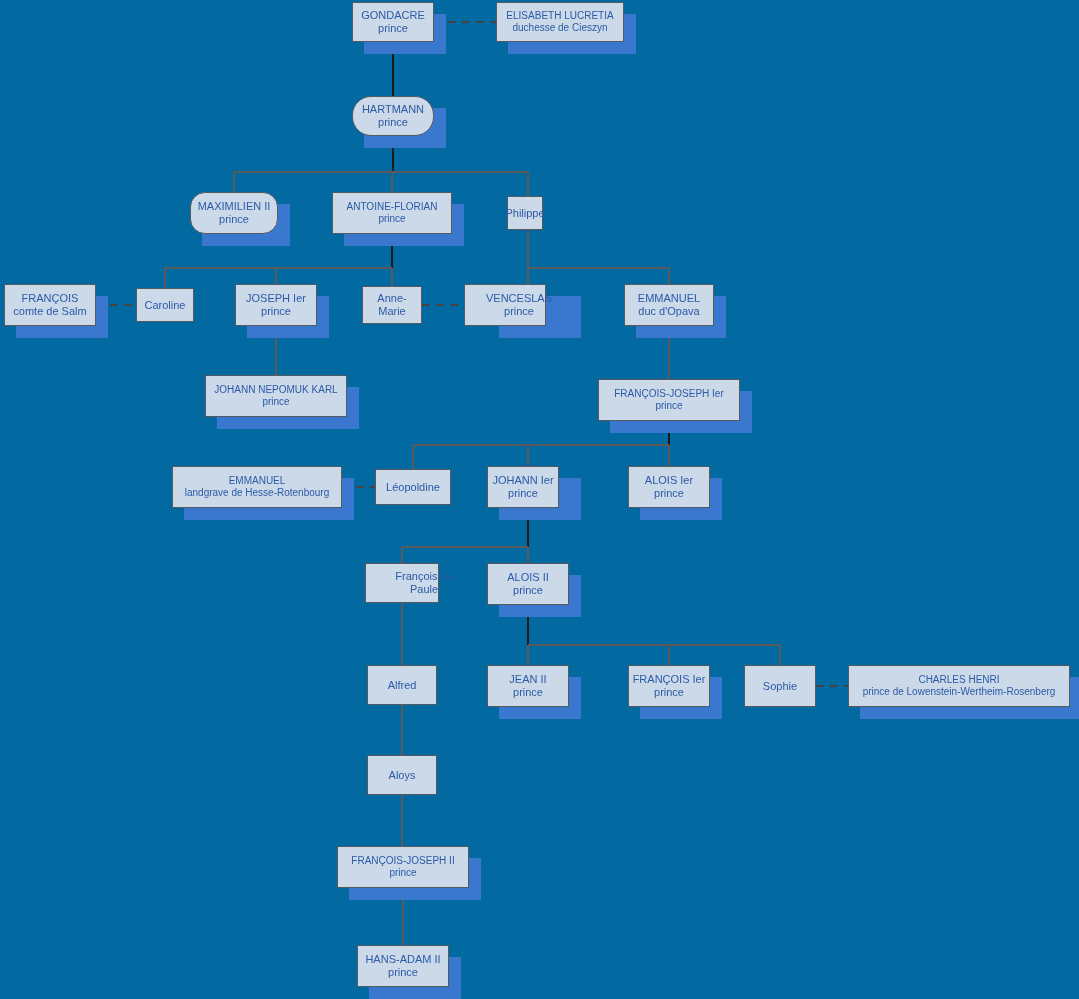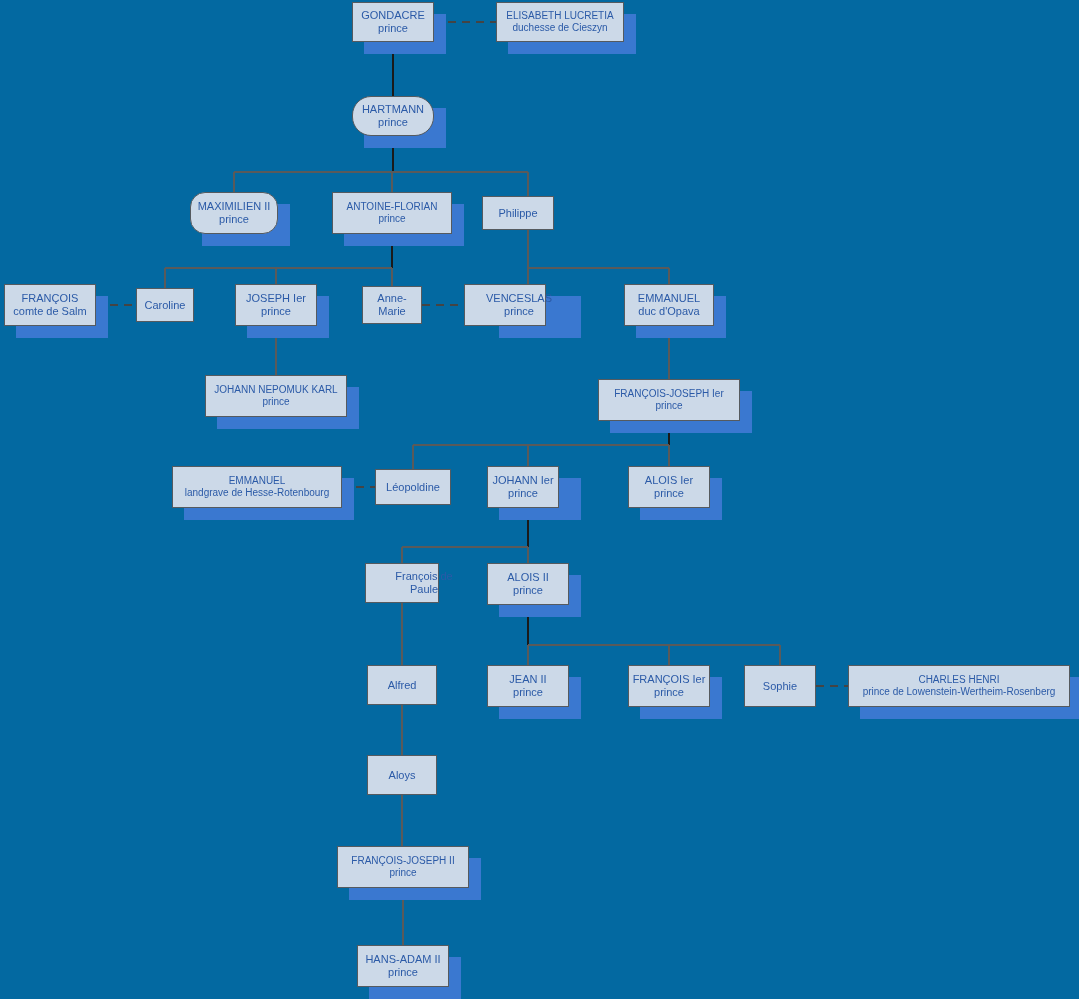--- a/index.html
+++ b/index.html
@@ -131,21 +131,21 @@
         <span class="ln">prince</span>
       </div>
       <div class="node t11" style="left: 190px; top: 192px; width: 88px; height: 42px; border-radius: 15px;">
         <span class="ln">MAXIMILIEN II</span>
         <span class="ln">prince</span>
       </div>
       <div class="node t10" style="left: 332px; top: 192px; width: 120px; height: 42px;">
         <span class="ln">ANTOINE-FLORIAN</span>
         <span class="ln">prince</span>
       </div>
-      <div class="node t11" style="left: 482px; top: 196px; width: 72px; height: 34px;">
+      <div class="node t11" style="left: 507px; top: 196px; width: 36px; height: 34px;">
         <span class="ln">Philippe</span>
       </div>
       <div class="node t11" style="left: 4px; top: 284px; width: 92px; height: 42px;">
         <span class="ln">FRANÇOIS</span>
         <span class="ln">comte de Salm</span>
       </div>
       <div class="node t11" style="left: 136px; top: 288px; width: 58px; height: 34px;">
         <span class="ln">Caroline</span>
       </div>
       <div class="node t11" style="left: 235px; top: 284px; width: 82px; height: 42px;">

